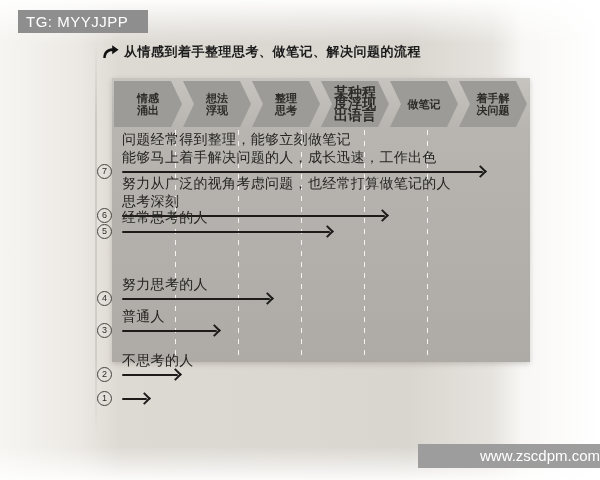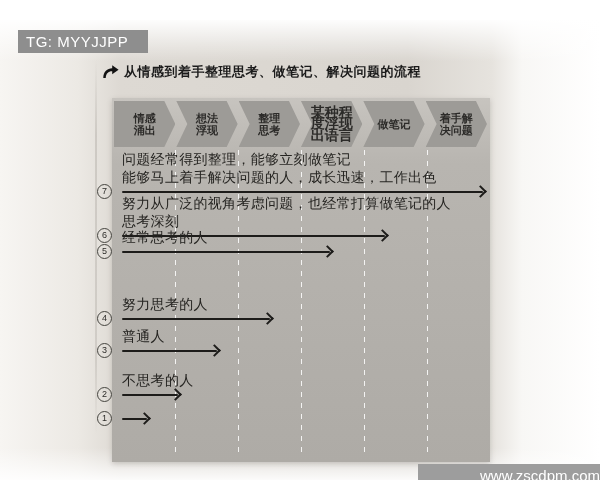--- a/index.html
+++ b/index.html
@@ -8,21 +8,20 @@
     font-family:"Liberation Sans","DejaVu Sans",sans-serif;
     background:#ffffff;
   }
   
   .photo{
     position:absolute;inset:0;
     background:
       linear-gradient(180deg, rgba(255,255,255,.95) 0%, rgba(255,255,255,0) 9%),
       linear-gradient(0deg, rgba(255,255,255,.9) 0%, rgba(255,255,255,0) 7%),
       linear-gradient(90deg,#f7f5f2 0%,#ece9e4 13%,#ddd9d3 20%,#d9d5cf 68%,#e6e3de 82%,#f8f7f5 87%,#ffffff 100%);
-    margin-top: 20px;
   }
   .page-edge{
     position:absolute;left:95px;top:40px;bottom:45px;width:2px;
     background:linear-gradient(180deg,rgba(160,155,148,0) 0%,rgba(160,155,148,.35) 20%,rgba(160,155,148,.3) 80%,rgba(160,155,148,0) 100%);
   }
   
   .tg-badge{
     position:absolute;left:18px;top:10px;width:130px;height:23px;
     color:#fff;font-size:15px;line-height:23px;padding-left:8px;
     letter-spacing:.5px;box-sizing:border-box;
@@ -35,23 +34,24 @@
   
   .title-row{
     position:absolute;left:102px;top:43px;display:flex;align-items:center;gap:5px;
   }
   .title-icon svg{display:block;}
   .title-text{
     font-size:13px;font-weight:bold;color:#1b1b1b;letter-spacing:.5px;white-space:nowrap;
   }
   
   .diagram{
-    position:absolute;left:112px;top:78px;width:378px;height:364px;
+    position:absolute;left:112px;top:78px;width:378px;height:284px;
     background:linear-gradient(180deg,#c7c4bf 0%,#b8b5b0 18%,#b3b0ab 60%,#aeaba6 100%);
     box-shadow:0 2px 5px rgba(90,85,78,.25);
+    padding-left:40px;
   }
   .stages{
     position:absolute;left:2px;top:3px;right:2px;height:46px;
     display:flex;
   }
   .stage{
     flex:1 1 0;position:relative;margin-right:1px;
     background:#9d9b97;
     display:flex;flex-direction:column;justify-content:center;align-items:center;
     clip-path:polygon(0 0, calc(100% - 11px) 0, 100% 50%, calc(100% - 11px) 100%, 0 100%, 11px 50%);

